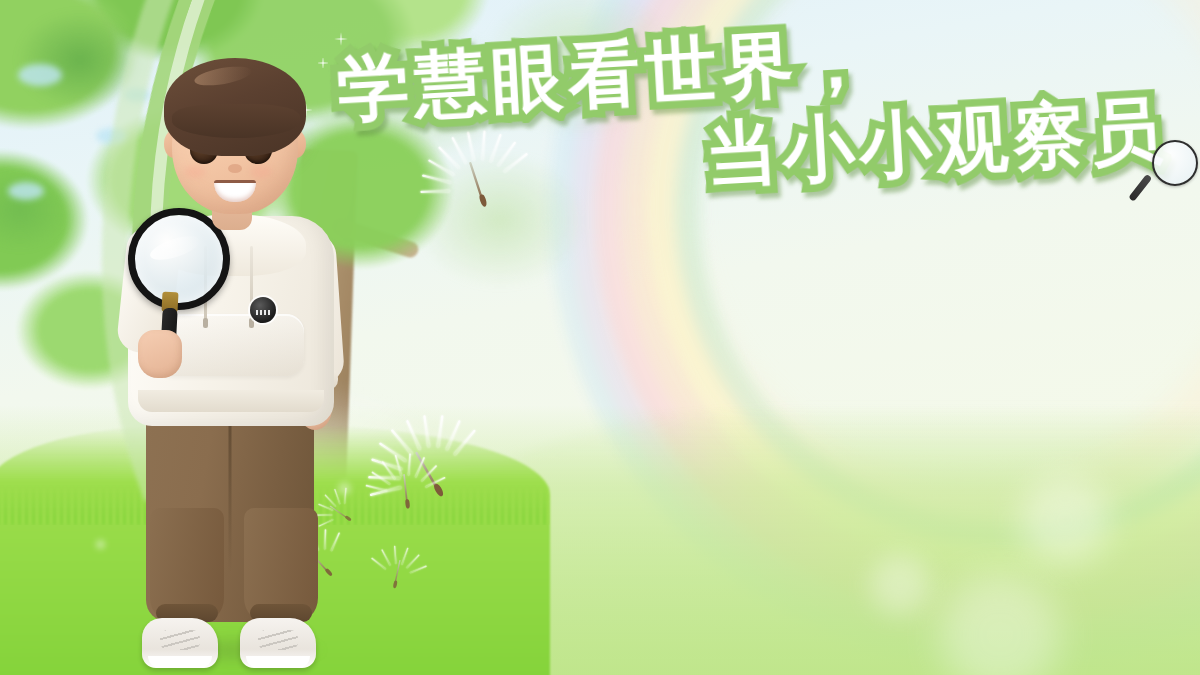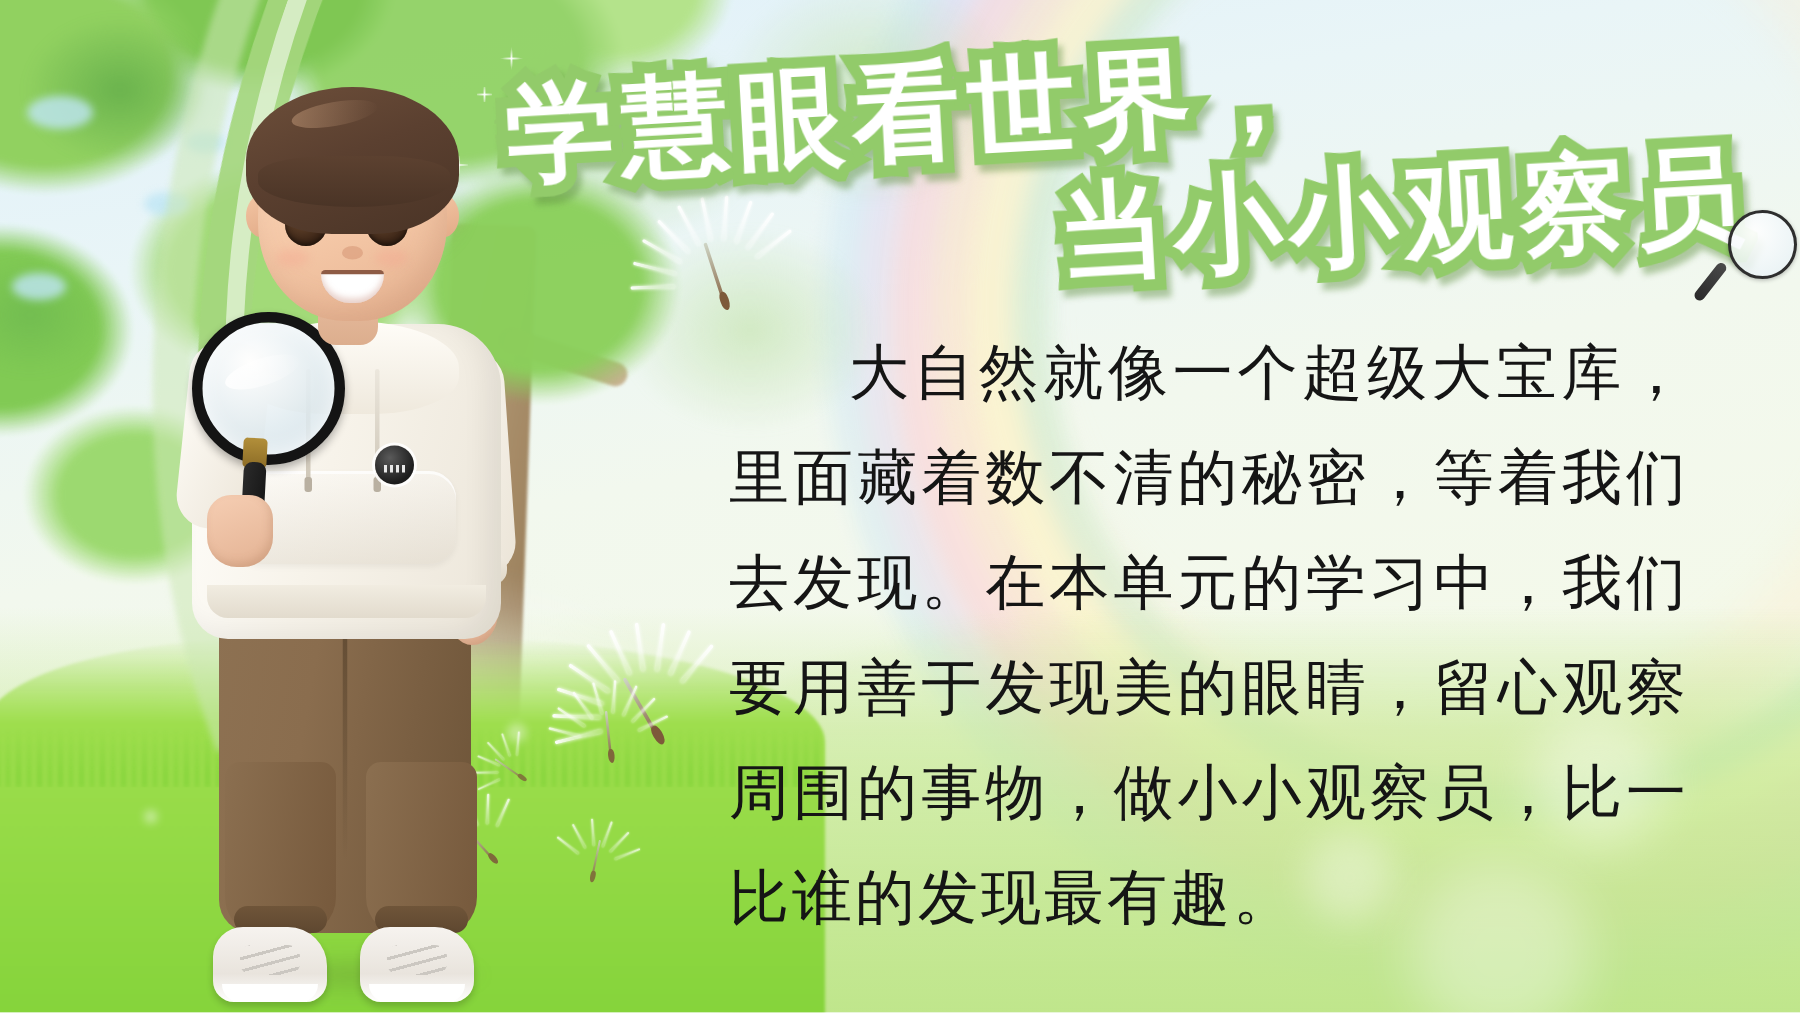--- a/index.html
+++ b/index.html
@@ -646,15 +646,14 @@
   <div class="title-block">
     <div class="title-line l1">学慧眼看世界，</div>
     <div class="title-line l2">当小小观察员</div>
   </div>
 
   <div class="mini-mag">
     <div class="ring"></div>
     <div class="handle"></div>
   </div>
 
-  <div class="body-text">大自然就像一个超级大宝库，里面藏着数不清的秘密，等着我们去发现。在本单元的学习中，我们要用善于发现美的眼睛，留心观察周围的事物，做小小观察员，比一比谁的发现最有趣。</div>
 
 </div>
 
 </body></html>

